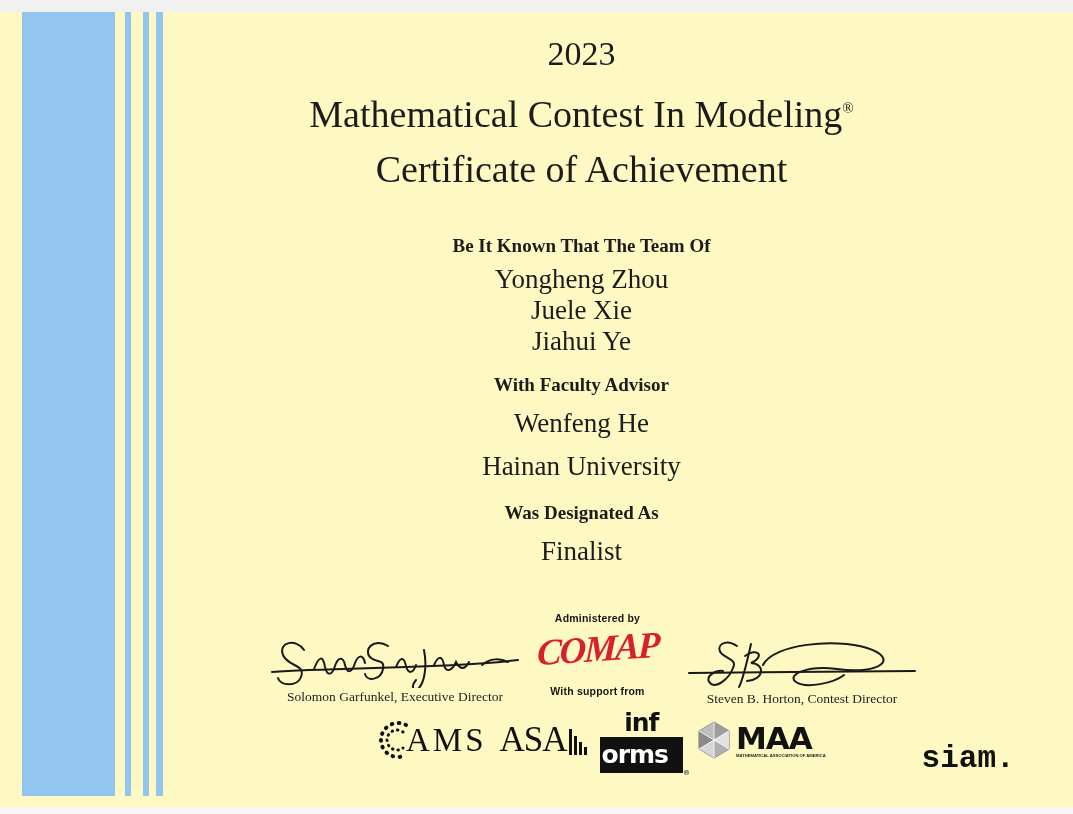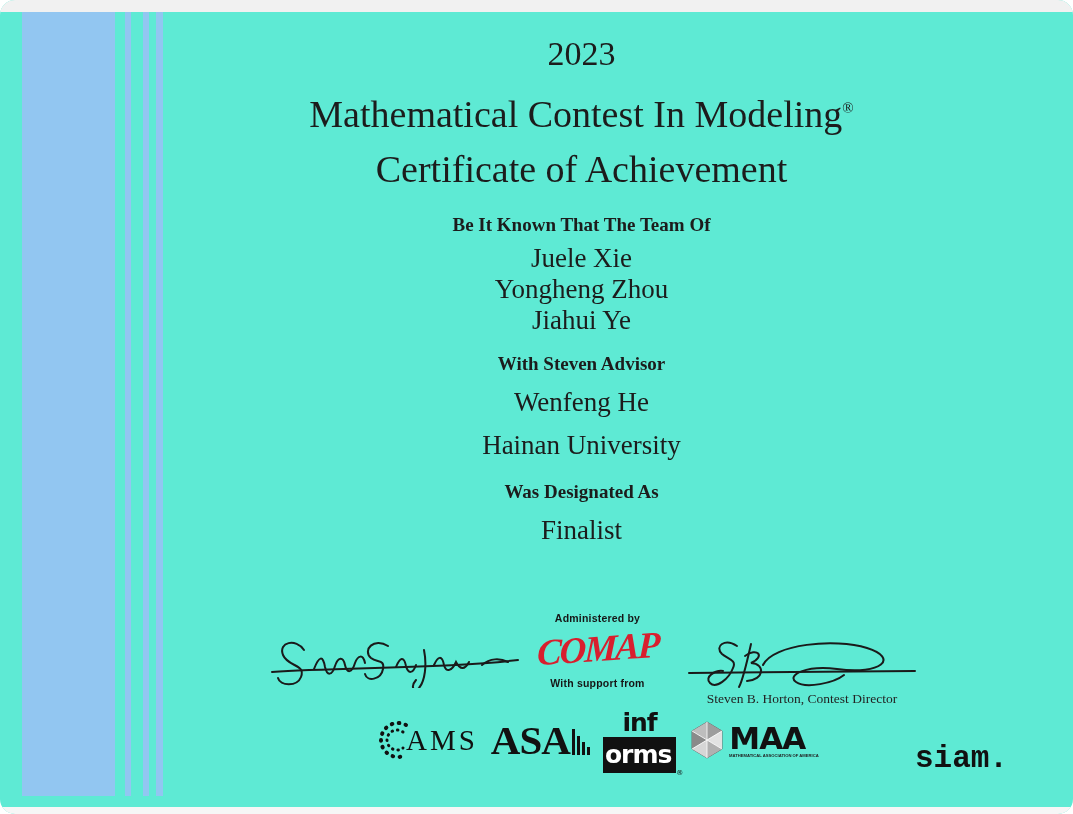--- a/index.html
+++ b/index.html
@@ -1,21 +1,21 @@
 <!DOCTYPE html>
 <html style="--accent-blue: #92c6f1; --comap-red: #d81f2e;"><head>
 <meta charset="utf-8">
 <style>
   * { margin:0; padding:0; box-sizing:border-box; }
   html,body { width:1073px; height:814px; background:#fff; }
   body { font-family:"Liberation Serif", serif; color:#1c1c1c; }
 
   .page {
     position:relative; width:1073px; height:814px;
-    background:#5eead4; overflow:hidden;border-radius:15px;
+    background:#fef9c3; overflow:hidden;
   }
   .band-top {
     position:absolute; left:0; top:0; width:1073px; height:12px;
     background:#f1f1f1;
   }
   .band-bottom {
     position:absolute; left:0; bottom:0; width:1073px; height:7px;
     background:#f6f6f6;
   }
 
@@ -29,21 +29,21 @@
   
   .content {
     position:absolute; left:90px; right:0; top:34px;
     text-align:center;
   }
   .year     { font-size:34px; line-height:40px; }
   .title    { font-size:38px; line-height:46px; margin-top:11px; }
   .title sup{ font-size:15px; vertical-align:super; }
   .subtitle { font-size:38px; line-height:46px; margin-top:9px; }
   .small-label { font-size:19px; line-height:23px; font-weight:bold; }
-  .intro    { margin-top:21px; }
+  .intro    { margin-top:42px; }
   .names    { font-size:27px; line-height:31px; margin-top:7px; }
   .advisor-label { margin-top:16px; }
   .big-line { font-size:27px; line-height:31px; margin-top:12px; }
   .of-label { margin-top:29px; }
   .designated-label { margin-top:19px; }
 
   
   .sig-block { position:absolute; text-align:center; }
   .sig-left  { left:262px; top:634px; width:266px; }
   .sig-right { left:682px; top:636px; width:240px; }
@@ -53,37 +53,37 @@
   
   .comap-block { position:absolute; left:505px; top:608px; width:185px; text-align:center;
                  font-family:"Liberation Sans", sans-serif; }
   .admin-label, .support-label { font-size:10.5px; font-weight:bold; color:#161616; letter-spacing:.2px; }
   .comap-logo {
     display:inline-block; margin-top:3px;
     font-family:"Liberation Serif", serif; font-style:italic; font-weight:bold;
     font-size:37px; line-height:40px; color:var(--comap-red,#d81f2e);
     letter-spacing:-2px; transform:rotate(-4deg) skewX(-6deg);
   }
-  .support-label { display:block; margin-top:8px; }
+  .support-label { display:block; margin-top:16px; }
 
   
   .logos-row {
     position:absolute; left:372px; top:714px; height:52px;
     display:flex; align-items:center; gap:13px;
     font-family:"Liberation Sans", sans-serif; color:#111;
   }
   .logo { display:flex; align-items:center; }
-  .ams-text { font-family:"Liberation Serif", serif; font-size:29px; letter-spacing:3px; margin-left:-6px; }
-  .asa-text { font-family:"Liberation Serif", serif; font-size:41px; font-weight:bold; letter-spacing:-1px; }
+  .ams-text { font-family:"Liberation Serif", serif; font-size:33px; letter-spacing:3px; margin-left:-6px; }
+  .asa-text { font-family:"Liberation Serif", serif; font-size:35px; font-weight:normal; letter-spacing:-1px; }
   .asa-bars { display:flex; align-items:flex-end; gap:2px; margin-left:2px; height:30px; }
   .asa-bars i { display:block; width:3px; background:#111; }
   .asa-b1{height:26px}.asa-b2{height:19px}.asa-b3{height:13px}.asa-b4{height:8px}
   .informs { font-family:"DejaVu Sans", sans-serif; font-weight:bold; font-size:25px; letter-spacing:-1px; position:relative;flex-direction:column; }
   .informs .inf { color:#111; }
-  .informs .orms { background:#111; color:#fff; padding:3px 5px 4px 2px; }
+  .informs .orms { background:#111; color:#fff; padding:3px 15px 4px 2px; }
   .informs .reg { position:absolute; right:-6px; bottom:-4px; font-size:7px; font-weight:normal; }
   .maa { gap:4px; }
   .maa-textcol { display:flex; flex-direction:column; align-items:flex-start; }
   .maa-text { font-family:"DejaVu Sans", sans-serif; font-weight:bold; font-size:31px; line-height:30px; letter-spacing:-1px; }
   .maa-sub { font-size:8px; transform:scale(.52); transform-origin:left top; white-space:nowrap; font-weight:bold; color:#222; height:5px; }
   .siam { font-family:Liberation Mono, monospace; font-weight:bold; font-size:31px; letter-spacing:0px;margin-top:36px; }
 </style>
 </head>
 <body>
 
@@ -96,26 +96,26 @@
   <div class="bar bar-thin2"></div>
   <div class="bar bar-thin3"></div>
 
   <div class="content">
     <div class="year">2023</div>
     <div class="title"><span>Mathematical Contest In Modeling</span><sup>®</sup></div>
     <div class="subtitle">Certificate of Achievement</div>
 
     <div class="small-label intro">Be It Known That The Team Of</div>
     <div class="names">
+      <div>Yongheng Zhou</div>
       <div>Juele Xie</div>
-      <div>Yongheng Zhou</div>
       <div>Jiahui Ye</div>
     </div>
 
-    <div class="small-label advisor-label">With Steven Advisor</div>
+    <div class="small-label advisor-label">With Faculty Advisor</div>
     <div class="big-line">Wenfeng He</div>
 
     <div class="big-line">Hainan University</div>
 
     <div class="small-label designated-label">Was Designated As</div>
     <div class="big-line">Finalist</div>
   </div>
 
   <div class="sig-block sig-left">
     <svg class="sig-svg" width="254" height="54" viewBox="0 0 254 54">
@@ -123,20 +123,21 @@
         <path d="M4,38 C70,33 175,35 250,26"></path>
         <path d="M36,16 C28,4 10,8 15,21 C20,33 38,30 33,43 C29,53 12,52 10,44"></path>
         <path d="M46,35 c5,-13 9,-14 11,-2 c2,9 7,9 10,-1 c3,-9 8,-10 10,-1 c2,9 7,8 10,-2 c3,-8 8,-9 10,0"></path>
         <path d="M120,12 C106,3 94,16 103,24 C109,29 117,25 115,35 C113,46 99,48 97,40"></path>
         <path d="M128,33 c4,-10 8,-11 10,-1 c2,8 7,8 10,-1"></path>
         <path d="M156,16 c3,15 1,31 -5,38 c-5,5 -9,-1 -3,-8"></path>
         <path d="M166,31 c4,-9 8,-10 10,0 c2,8 8,6 12,-3 c4,8 9,8 13,0"></path>
         <path d="M214,31 c8,-7 18,-7 26,-3"></path>
       </g>
     </svg>
+    <div class="sig-caption">Solomon Garfunkel, Executive Director</div>
   </div>
 
   <div class="comap-block">
     <span class="admin-label">Administered by</span>
     <br>
     <span class="comap-logo">COMAP</span>
     <span class="support-label">With support from</span>
   </div>
 
   <div class="sig-block sig-right">

